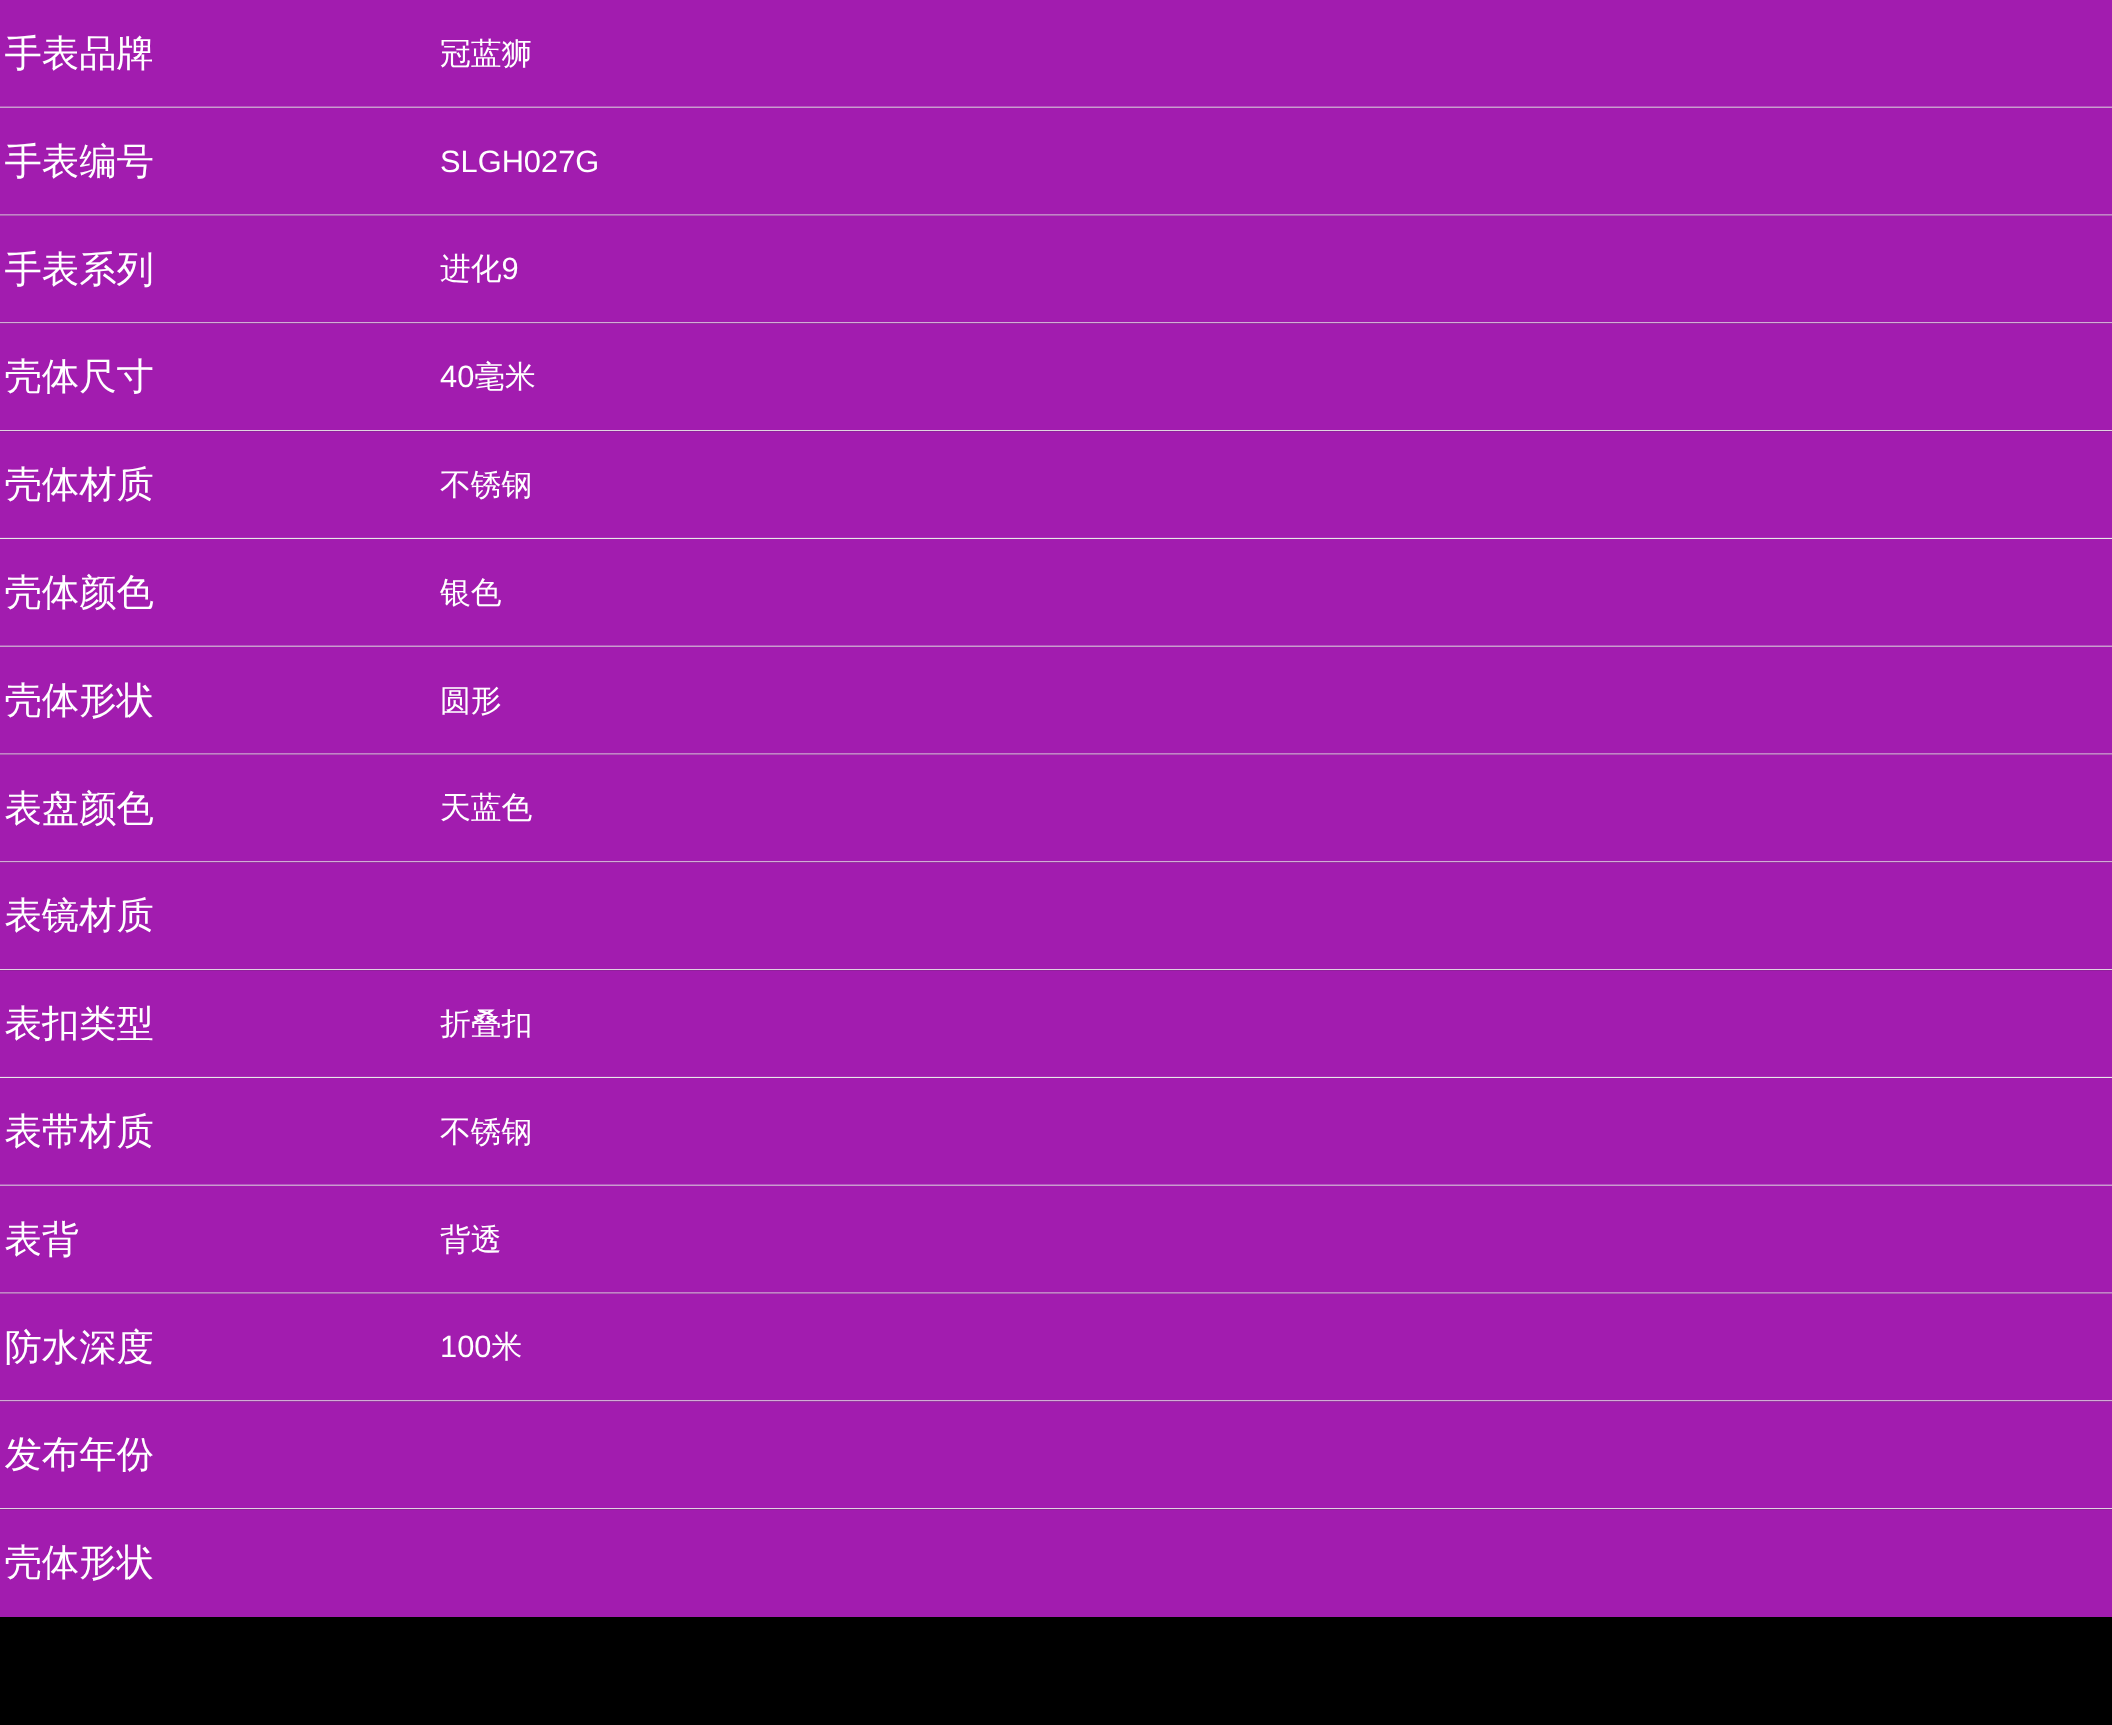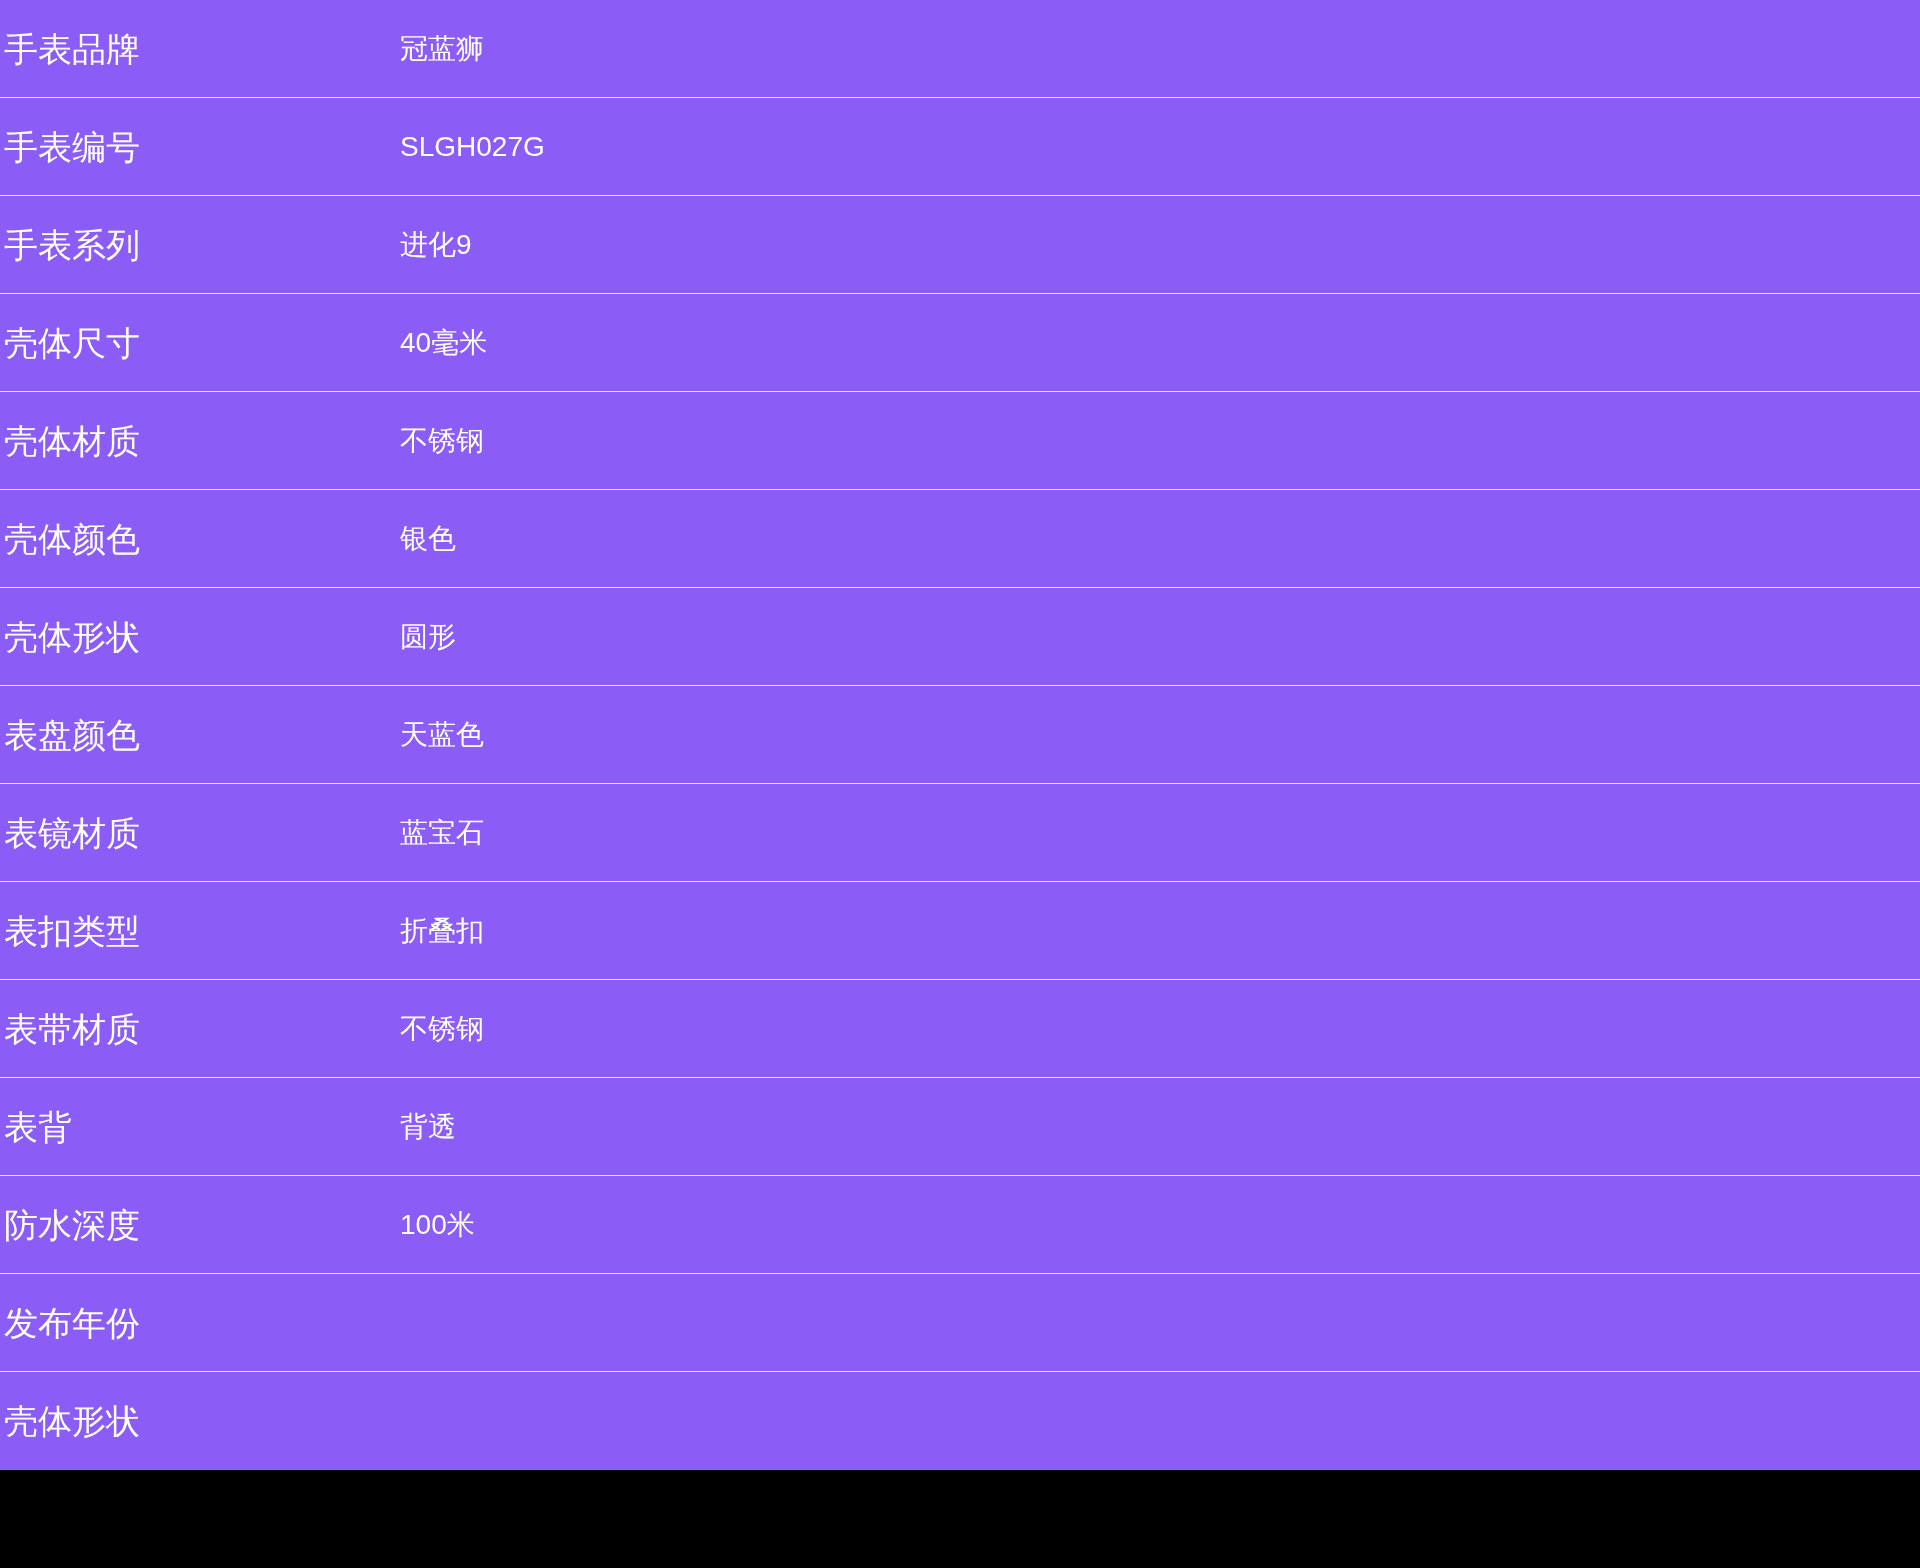--- a/index.html
+++ b/index.html
@@ -16,21 +16,21 @@
   .spec-table {
     width: 1920px;
     height: 1568px;
     background: #000000;
   }
   .spec-row {
     box-sizing: border-box;
     height: 98px;
     display: flex;
     align-items: center;
-    background: #8b5cf6;
+    background: #a21caf;
   }
   .spec-row:not(:last-child) {
     border-bottom: 1px solid #e8e8e8;
   }
   .spec-label {
     box-sizing: border-box;
     width: 400px;
     flex: 0 0 400px;
     padding-left: 4px;
     color: #ffffff;
@@ -85,21 +85,20 @@
     <div class="spec-value">圆形</div>
   </div>
 
   <div class="spec-row">
     <div class="spec-label">表盘颜色</div>
     <div class="spec-value">天蓝色</div>
   </div>
 
   <div class="spec-row">
     <div class="spec-label">表镜材质</div>
-    <div class="spec-value">蓝宝石</div>
   </div>
 
 
   <div class="spec-row">
     <div class="spec-label">表扣类型</div>
     <div class="spec-value">折叠扣</div>
   </div>
 
   <div class="spec-row">
     <div class="spec-label">表带材质</div>

